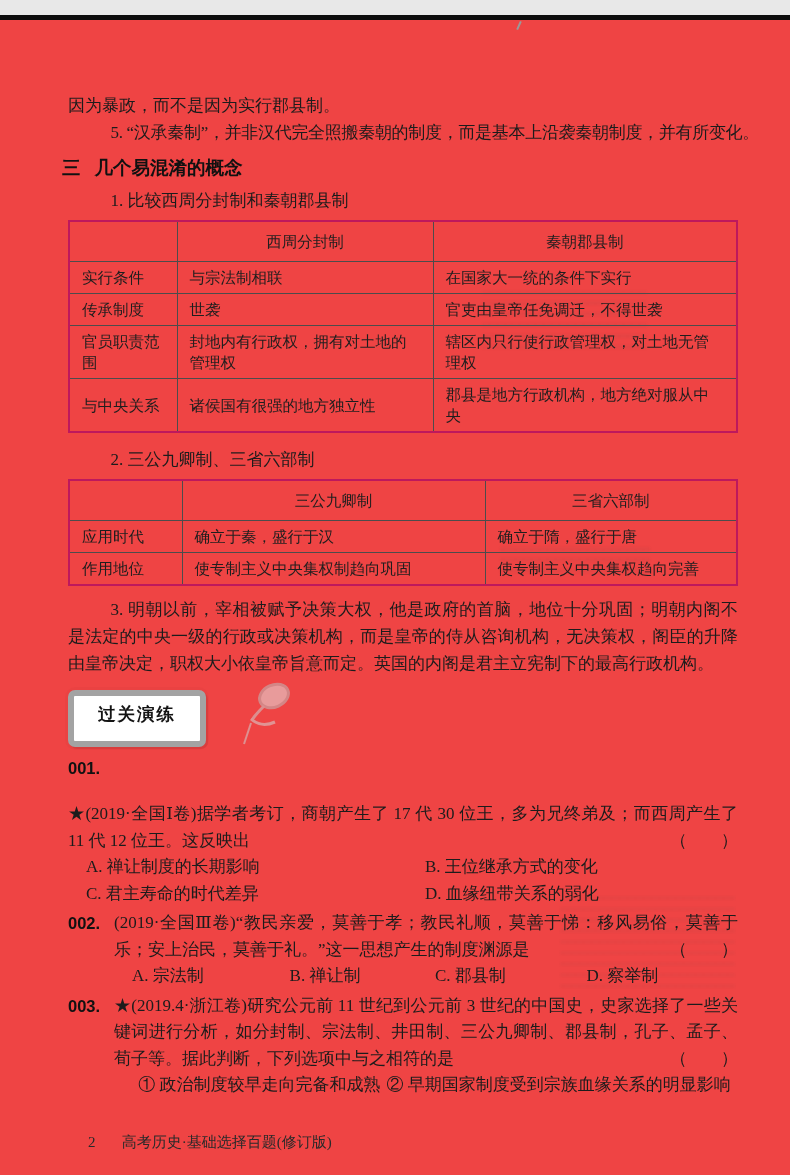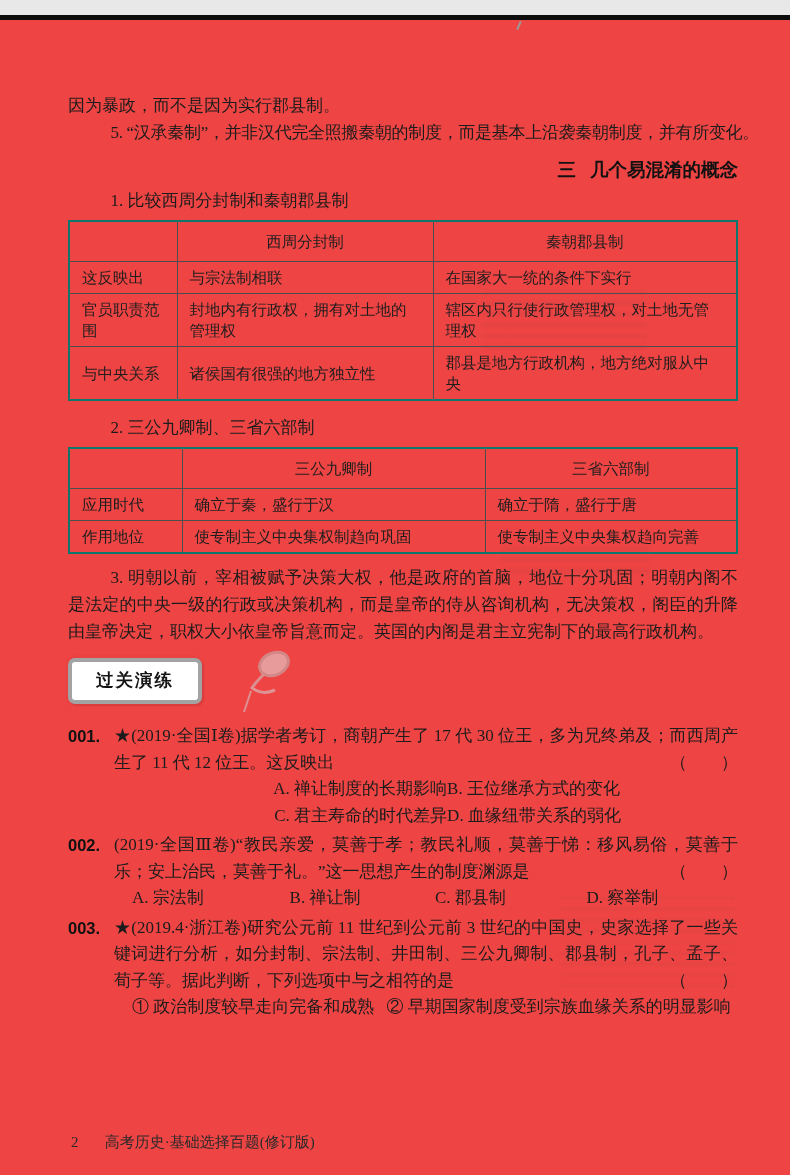--- a/index.html
+++ b/index.html
@@ -13,65 +13,65 @@
   .penmark { position:absolute; top:6px; left:518px; width:2px; height:9px; background:#9a9a9a; transform:rotate(24deg); }
 
   .content { position:absolute; top:5px; left:0; width:790px; padding:72px 52px 0 68px; box-sizing:border-box; }
 
   p { margin:0; }
   .body-line { font-size:17px; line-height:27px; text-align:justify; }
   .indent { text-indent:2.5em; }
   .tight { white-space:nowrap; letter-spacing:-0.3px; text-align:left; }
 
   .section-head {
-    margin:9px 0 0 0; font-family:Liberation Sans, sans-serif;
-    font-weight:bold; font-size:18.5px; line-height:30px; color:#111;text-align:right;
+    margin:9px 0 0 0; font-family:Liberation Mono, monospace;
+    font-weight:bold; font-size:18.5px; line-height:30px; color:#111;
   }
   .sec-num { margin-left:-6px; margin-right:14px; }
   .subhead { margin-top:2px; }
 
   table.cmp {
     border-collapse:collapse; width:100%; margin-top:6px;
     font-size:15.5px; line-height:21px; color:#1e1e1e;
-    border:2px solid #0f766e;
+    border:2px solid #be185d;
   }
   table.cmp td { border:1px solid #4c4c4c; padding:5px 12px; vertical-align:middle; }
   table.cmp tr.thead td { text-align:center; padding:9px 8px; }
   table.cmp td.lbl { padding-left:12px; }
   .mt13 { margin-top:13px; }
   .mt10 { margin-top:10px; }
 
   .practice-row { margin-top:13px; height:46px; position:relative; }
   .badge {
-    display:inline-block; border:4px solid #a3a3a3; border-radius:7px;
-    background:#fff; padding:6px 24px 8px 24px;
+    display:inline-block; border:6px solid #a3a3a3; border-radius:7px;
+    background:#fff; padding:6px 24px 15px 24px;
     font-family:"Liberation Sans","DejaVu Sans",sans-serif; font-weight:bold;
     font-size:17.5px; color:#141414; letter-spacing:2px;
     box-shadow:2px 2px 0 rgba(0,0,0,0.07), 0 0 0 3px rgba(0,0,0,0.02);
   }
   .pushpin { position:absolute; left:150px; top:-16px; opacity:0.55; }
 
   .question { display:flex; margin-top:3px; font-size:17px; line-height:26.5px; }
-  .q-first { margin-top:19px; }
+  .q-first { margin-top:19px;flex-direction:column; }
   .qnum {
     width:46px; flex:0 0 46px; font-family:"Liberation Sans","DejaVu Sans",sans-serif;
     font-weight:bold; font-size:16.5px; color:#111;
   }
   .qbody { flex:1; min-width:0; }
   .stem { text-align:justify; }
   .bracket { float:right; }
   .opt-row { padding-left:18px; }
   .opt { display:inline-block; }
-  .w52 { width:52%;text-align:right; }
+  .w52 { width:52%; }
   .w26 { width:26%; }
   .w24 { width:24%; }
   .w25 { width:25%; }
-  .w42 { width:42%; }
-
-  .footer { position:absolute; top:1118px; left:71px; font-size:15px; color:#2a2a2a; }
+  .w42 { width:42%;text-align:center; }
+
+  .footer { position:absolute; top:1118px; left:88px; font-size:15px; color:#2a2a2a; }
   .footer .pnum { display:inline-block; width:30px; }
 
   .bleed { position:absolute; filter:blur(1.2px); pointer-events:none;
     background:repeating-linear-gradient(0deg, rgba(70,70,70,0.055) 0 4px, rgba(0,0,0,0) 4px 11px); }
   .bleed1 { left:482px; top:276px; width:165px; height:58px; }
   .bleed2 { left:500px; top:530px; width:150px; height:28px; }
   .bleed3 { left:560px; top:878px; width:175px; height:95px; opacity:0.8; }
 </style>
 </head>
 <body>
@@ -101,23 +101,28 @@
           <col style="width:256px">
           <col>
         </colgroup>
       <tbody>
           <tr class="thead">
         <td></td>
         <td>西周分封制</td>
         <td>秦朝郡县制</td>
       </tr>
       <tr>
-        <td class="lbl">这反映出</td>
+        <td class="lbl">实行条件</td>
         <td>与宗法制相联</td>
         <td>在国家大一统的条件下实行</td>
+      </tr>
+      <tr>
+        <td class="lbl">传承制度</td>
+        <td>世袭</td>
+        <td>官吏由皇帝任免调迁，不得世袭</td>
       </tr>
       <tr>
         <td class="lbl">官员职责范围</td>
         <td>封地内有行政权，拥有对土地的管理权</td>
         <td>辖区内只行使行政管理权，对土地无管理权</td>
       </tr>
       <tr>
         <td class="lbl">与中央关系</td>
         <td>诸侯国有很强的地方独立性</td>
         <td>郡县是地方行政机构，地方绝对服从中央</td>

